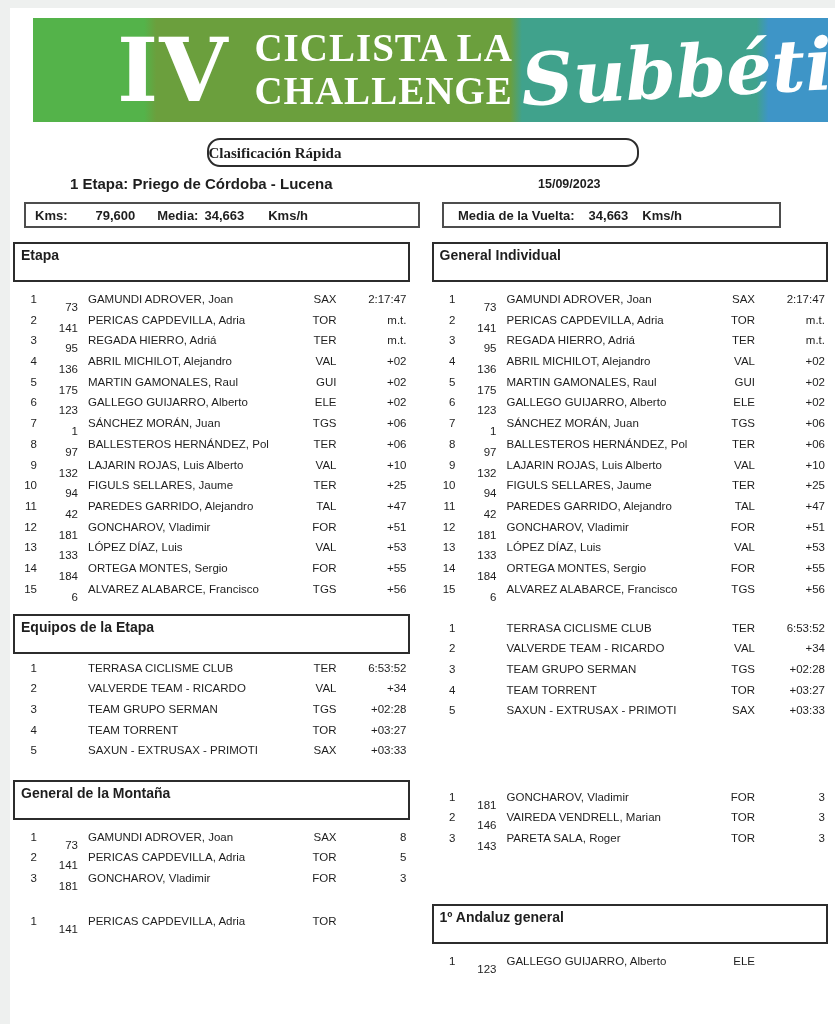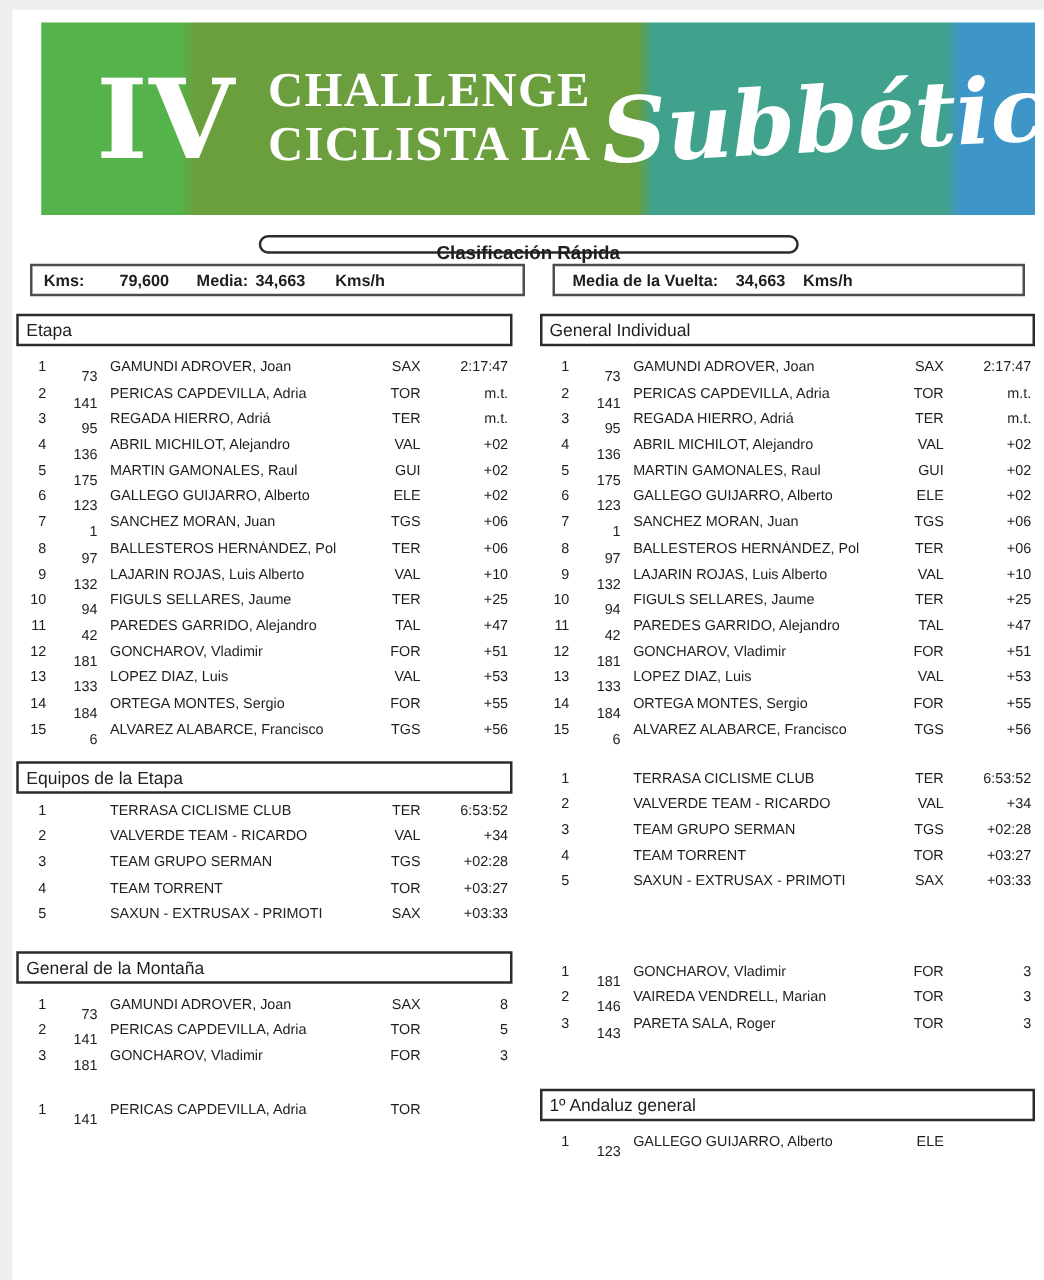--- a/index.html
+++ b/index.html
@@ -1,68 +1,72 @@
 <!DOCTYPE html>
 <html><head>
 <meta charset="utf-8">
 <style>
   * { margin:0; padding:0; box-sizing:border-box; }
   html,body { width:835px; height:1024px; background:#eef0ef; font-family:"Liberation Sans", sans-serif; color:#1e1e1e; overflow:hidden; }
   .page { position:absolute; left:10px; top:8px; width:825px; height:1016px; background:#ffffff; }
 
   
   .banner {
-    margin:10px 7px 16px 23px; height:154px;
+    margin:10px 7px 16px 23px; height:104px;
     background:linear-gradient(90deg,#54b34a 0%,#54b34a 14%,#6b9f3d 15.5%,#6b9f3d 60%,#40a28c 61.5%,#40a28c 91%,#3e95c7 92.5%,#3e95c7 100%);
-    display:flex; align-items:center; color:#ffffff; overflow:hidden;
+    display:flex; align-items:center; color:#ffffff; overflow:hidden;padding-left:40px;
   }
   .edition { margin-left:44px; font-family:"DejaVu Serif", serif; font-weight:bold; font-size:88px; line-height:1; letter-spacing:1px; }
   .btitle  { margin-left:26px; font-family:"Liberation Serif", serif; font-weight:bold; font-size:39px; line-height:1.1; letter-spacing:1px; white-space:nowrap; }
   .script  { margin-left:8px; font-family:"DejaVu Serif", serif; font-style:italic; font-weight:bold; font-size:72px; line-height:1; transform:rotate(-3deg); white-space:nowrap; }
 
   
-  .class-title { margin:15px auto 0; width:432px; height:15px; border:2px solid #2c2c2c; border-radius:13px;
-    font-size:15px; font-weight:bold; text-align:center; line-height:26px; }
+  .class-title { margin:15px auto 0; width:432px; height:29px; border:2px solid #2c2c2c; border-radius:13px;
+    font-size:15px; font-weight:bold; line-height:26px;font-family:Liberation Serif, serif; }
   .stage-line { position:relative; margin-top:8px; height:19px; }
   .stage-name { position:absolute; left:60px; font-size:15px; font-weight:bold; }
   .stage-date { position:absolute; left:528px; top:2px; font-size:12.5px; font-weight:bold; }
 
   
   .stats-row { display:flex; gap:22px; margin-top:8px; padding:0 7px 0 14px; }
   .stat-box { height:26px; border:2px solid #4d4d4d; display:flex; align-items:center; font-size:13px; font-weight:bold; white-space:nowrap; }
   .stat-box.left  { width:396px; padding-left:9px; }
-  .stat-box.right { width:378px; padding-left:14px; }
+  .stat-box.right { width:339px; padding-left:14px; }
   .stat-box span { display:inline-block; }
   .g28{margin-left:28px} .g22{margin-left:22px} .g6{margin-left:6px} .g24{margin-left:24px} .g14{margin-left:14px}
 
   
   .tables { display:grid; grid-template-columns:1fr 1fr; column-gap:22px; row-gap:19px; margin-top:14px; padding:0 7px 0 3px; }
-  .shead { border:2px solid #2c2c2c; height:26px; line-height:22px; padding-left:6px; font-size:14px; font-weight:normal; }
+  .shead { border:2px solid #2c2c2c; height:40px; line-height:22px; padding-left:6px; font-size:14px; font-weight:bold; }
   .rows { margin-top:3px; }
   .trow { display:grid; grid-template-columns:24px 34px 1fr 54px 66px; column-gap:7px; height:20.7px; align-items:center; font-size:11.5px; }
   .c-pos { text-align:right; } .c-bib { text-align:right;margin-top:16px; }
   .c-name { padding-left:3px; white-space:nowrap; overflow:hidden; }
   .c-team { text-align:right; } .c-result { text-align:right; padding-right:3px; }
 </style>
 </head>
 <body>
 
 <div class="page">
 
   <div class="banner">
     <div class="edition">IV</div>
     <div class="btitle">
+      <div>CICLISTA LA</div>
       <div>CHALLENGE</div>
-      <div>CICLISTA LA</div>
     </div>
     <div class="script">Subbética</div>
   </div>
 
   <div class="class-title">Clasificación Rápida</div>
 
+  <div class="stage-line">
+    <span class="stage-name">1 Etapa: Priego de Córdoba - Lucena</span>
+    <span class="stage-date">15/09/2023</span>
+  </div>
 
   <div class="stats-row">
     <div class="stat-box left">
       <span>Kms:</span>
       <span class="g28">79,600</span>
       <span class="g22">Media:</span>
       <span class="g6">34,663</span>
       <span class="g24">Kms/h</span>
     </div>
     <div class="stat-box right">

